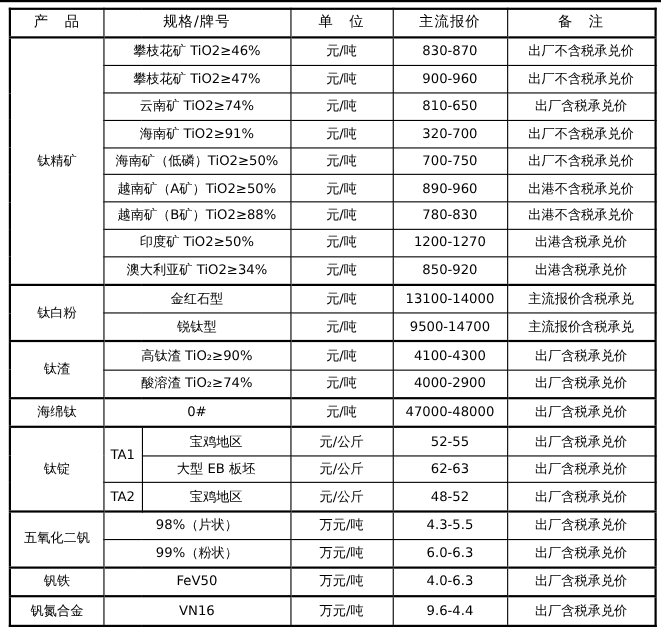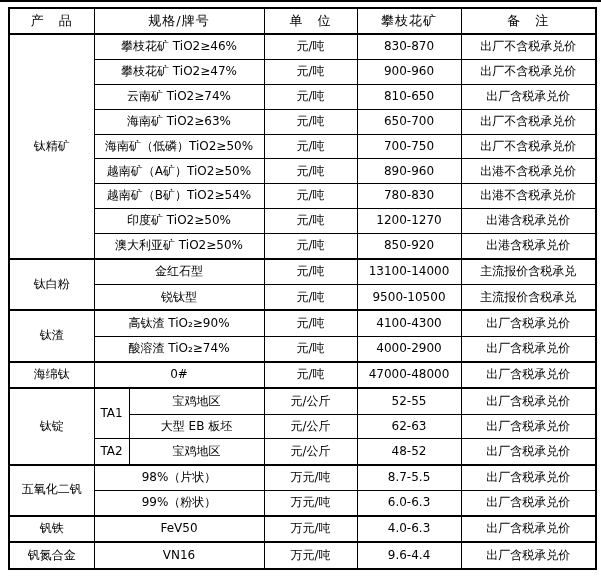--- a/index.html
+++ b/index.html
@@ -75,21 +75,21 @@
       <col style="width:135px">
       <col style="width:93px">
       <col style="width:104px">
       <col style="width:135px">
     </colgroup>
     <thead>
       <tr>
         <th>产　品</th>
         <th colspan="2">规格/牌号</th>
         <th>单　位</th>
-        <th>攀枝花矿</th>
+        <th>主流报价</th>
         <th>备　注</th>
       </tr>
     </thead>
     <tbody>
       <tr class="group">
         <td rowspan="9" class="prod">钛精矿</td>
         <td colspan="2">攀枝花矿 TiO2≥46%</td>
         <td>元/吨</td>
         <td>830-870</td>
         <td>出厂不含税承兑价</td>
@@ -100,67 +100,67 @@
         <td>900-960</td>
         <td>出厂不含税承兑价</td>
       </tr>
       <tr>
         <td colspan="2">云南矿 TiO2≥74%</td>
         <td>元/吨</td>
         <td>810-650</td>
         <td>出厂含税承兑价</td>
       </tr>
       <tr>
-        <td colspan="2">海南矿 TiO2≥63%</td>
-        <td>元/吨</td>
-        <td>650-700</td>
+        <td colspan="2">海南矿 TiO2≥91%</td>
+        <td>元/吨</td>
+        <td>320-700</td>
         <td>出厂不含税承兑价</td>
       </tr>
       <tr>
         <td colspan="2">海南矿（低磷）TiO2≥50%</td>
         <td>元/吨</td>
         <td>700-750</td>
         <td>出厂不含税承兑价</td>
       </tr>
       <tr>
         <td colspan="2">越南矿（A矿）TiO2≥50%</td>
         <td>元/吨</td>
         <td>890-960</td>
         <td>出港不含税承兑价</td>
       </tr>
       <tr>
-        <td colspan="2">越南矿（B矿）TiO2≥54%</td>
+        <td colspan="2">越南矿（B矿）TiO2≥88%</td>
         <td>元/吨</td>
         <td>780-830</td>
         <td>出港不含税承兑价</td>
       </tr>
       <tr>
         <td colspan="2">印度矿 TiO2≥50%</td>
         <td>元/吨</td>
         <td>1200-1270</td>
         <td>出港含税承兑价</td>
       </tr>
       <tr>
-        <td colspan="2">澳大利亚矿 TiO2≥50%</td>
+        <td colspan="2">澳大利亚矿 TiO2≥34%</td>
         <td>元/吨</td>
         <td>850-920</td>
         <td>出港含税承兑价</td>
       </tr>
 
       <tr class="group">
         <td rowspan="2" class="prod">钛白粉</td>
         <td colspan="2">金红石型</td>
         <td>元/吨</td>
         <td>13100-14000</td>
         <td>主流报价含税承兑</td>
       </tr>
       <tr>
         <td colspan="2">锐钛型</td>
         <td>元/吨</td>
-        <td>9500-10500</td>
+        <td>9500-14700</td>
         <td>主流报价含税承兑</td>
       </tr>
 
       <tr class="group">
         <td rowspan="2" class="prod">钛渣</td>
         <td colspan="2">高钛渣 TiO₂≥90%</td>
         <td>元/吨</td>
         <td>4100-4300</td>
         <td>出厂含税承兑价</td>
       </tr>
@@ -198,21 +198,21 @@
         <td>宝鸡地区</td>
         <td>元/公斤</td>
         <td>48-52</td>
         <td>出厂含税承兑价</td>
       </tr>
 
       <tr class="group">
         <td rowspan="2" class="prod">五氧化二钒</td>
         <td colspan="2">98%（片状）</td>
         <td>万元/吨</td>
-        <td>8.7-5.5</td>
+        <td>4.3-5.5</td>
         <td>出厂含税承兑价</td>
       </tr>
       <tr>
         <td colspan="2">99%（粉状）</td>
         <td>万元/吨</td>
         <td>6.0-6.3</td>
         <td>出厂含税承兑价</td>
       </tr>
 
       <tr class="group">

